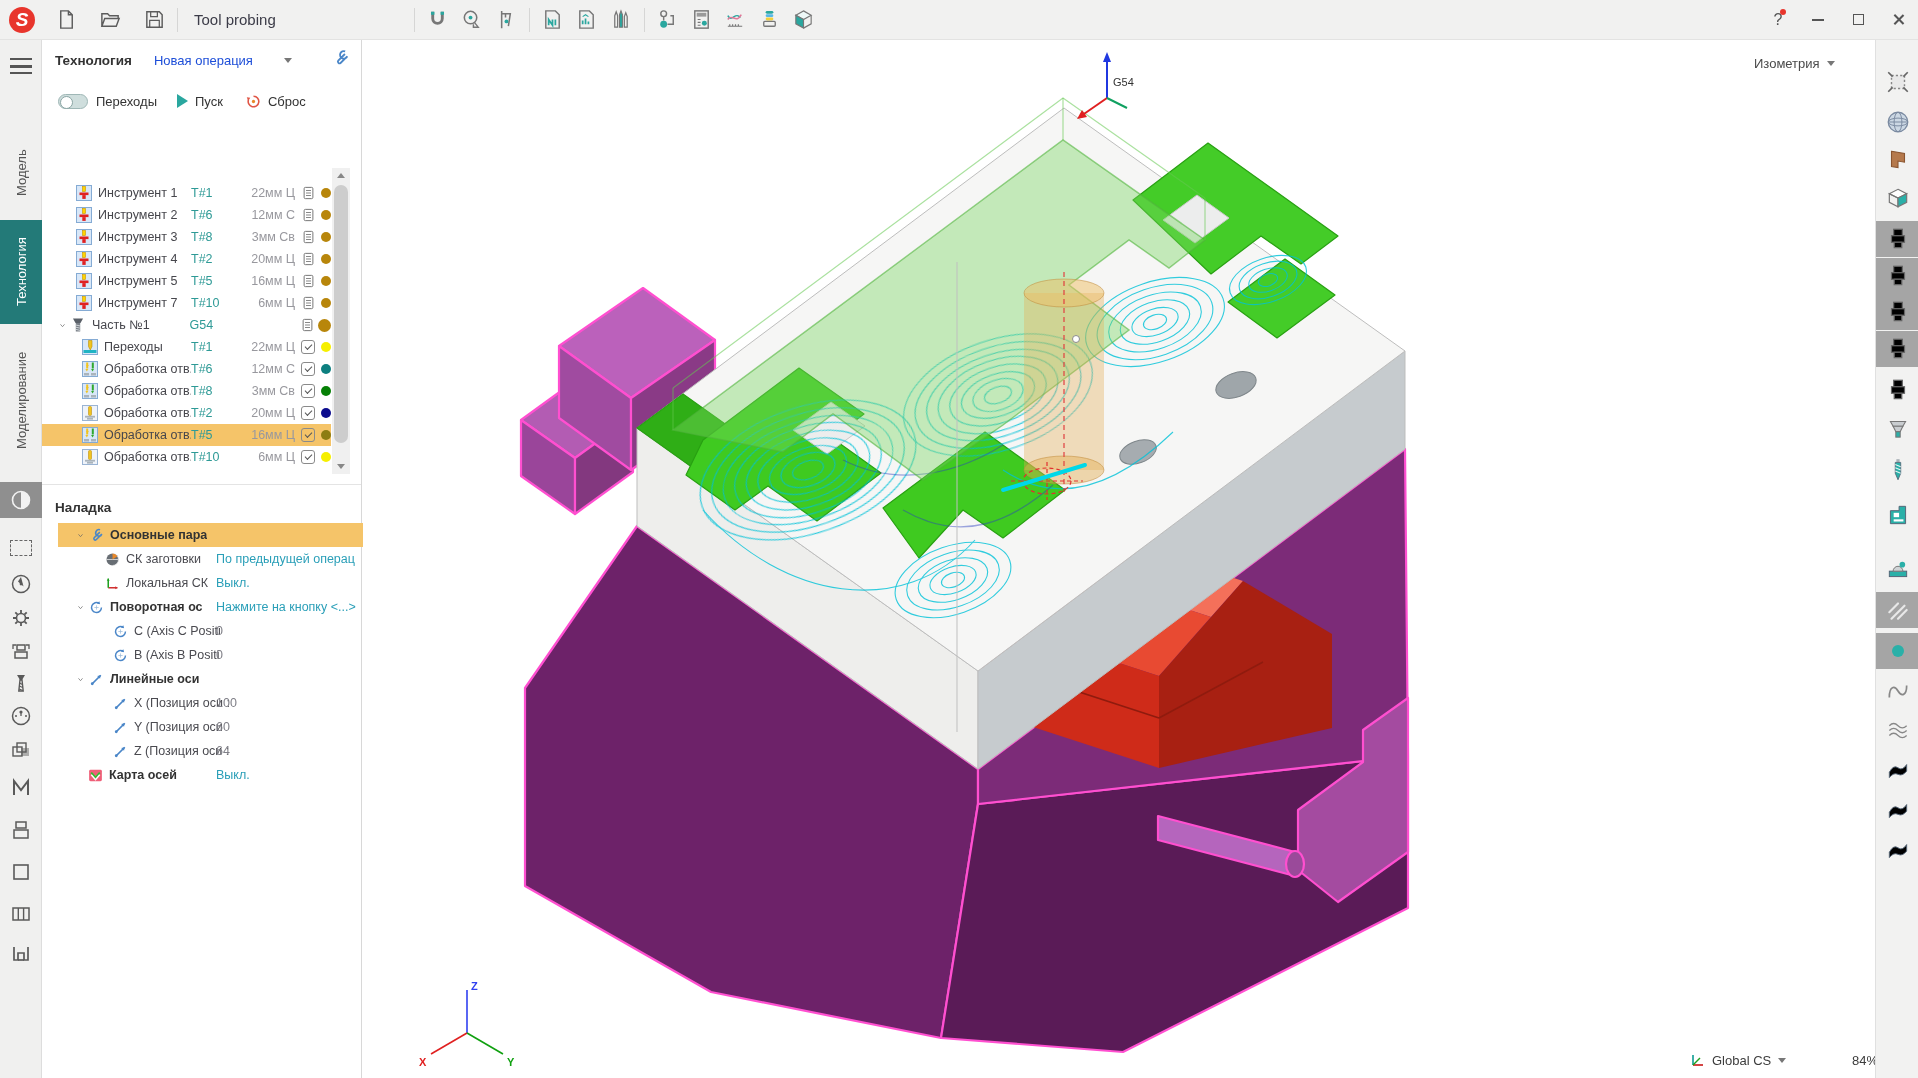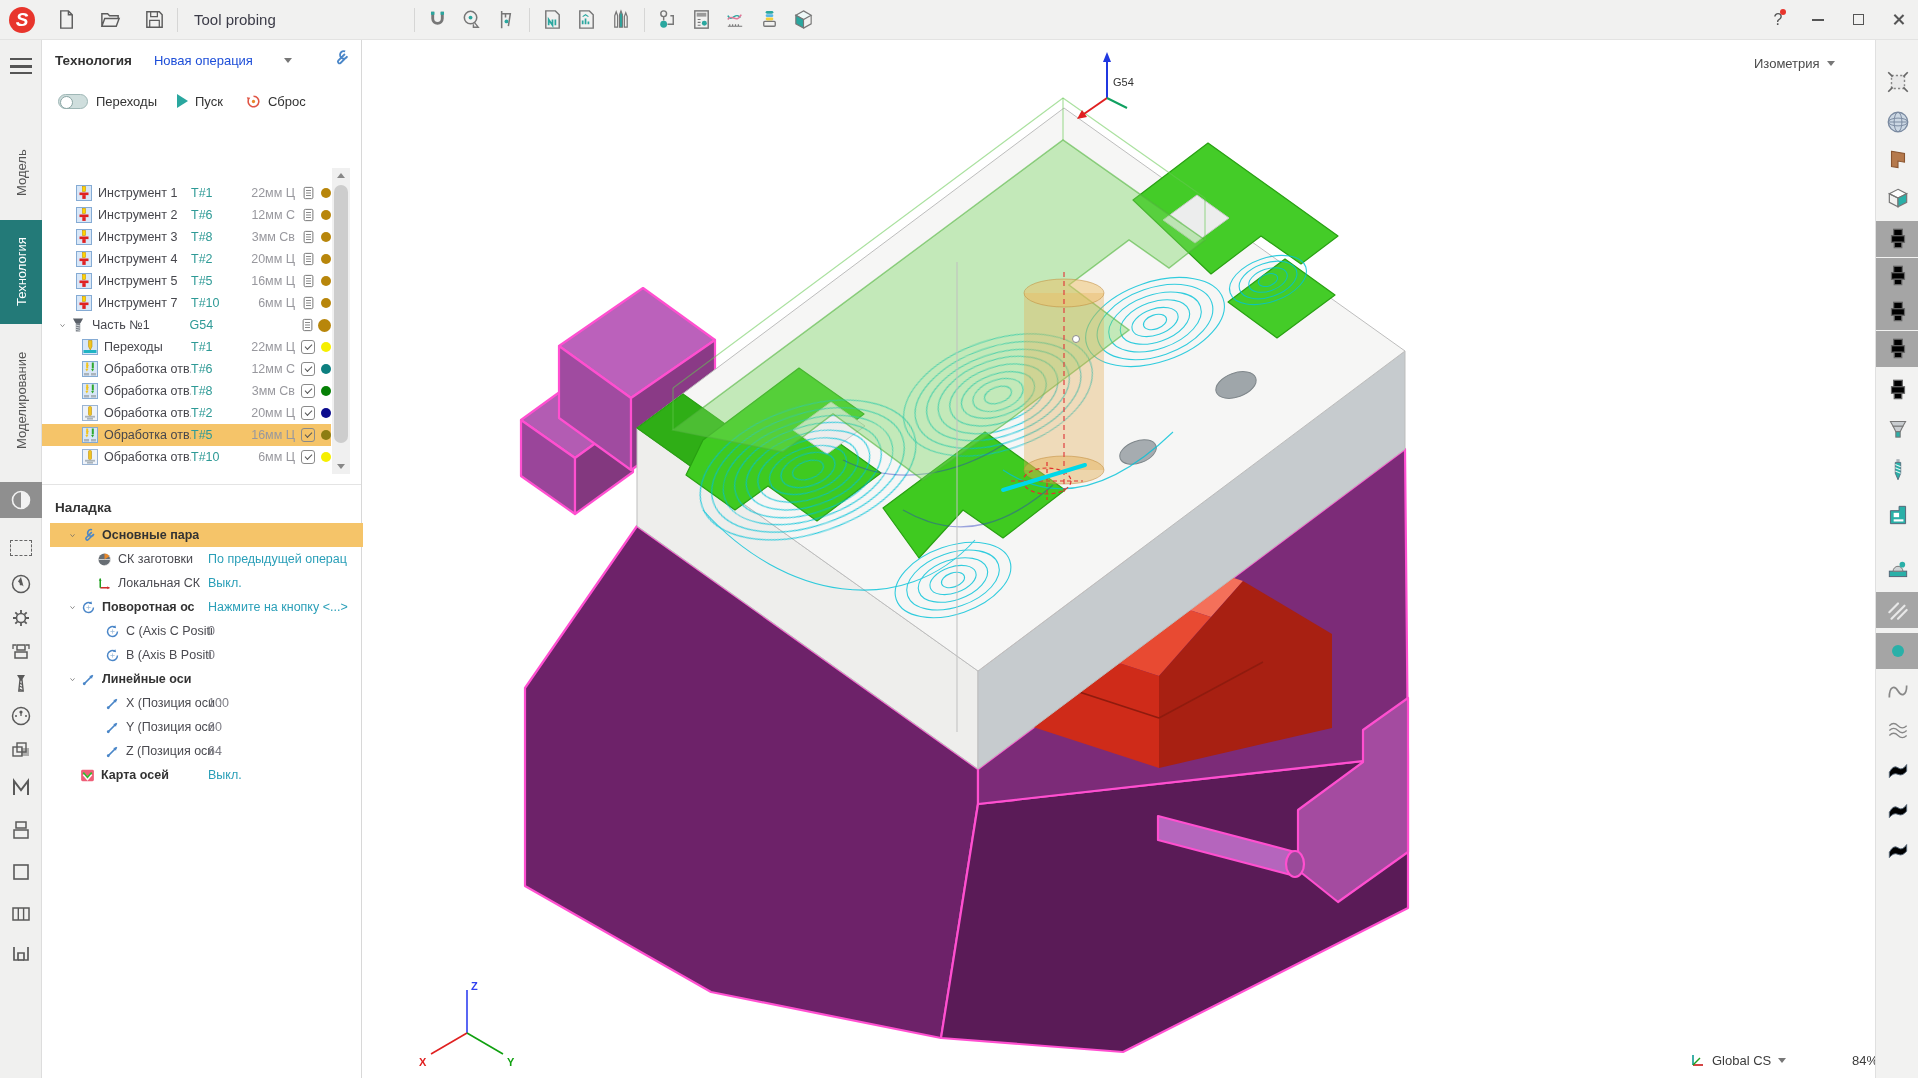--- a/index.html
+++ b/index.html
@@ -66,21 +66,21 @@
   
   .sb{position:absolute;right:11px;top:128px;width:18px;height:306px;background:#f0f0f0;}
   .sb .arr{position:absolute;left:0;width:18px;height:15px;display:flex;align-items:center;justify-content:center;cursor:pointer;}
   .sb .tri-up{width:0;height:0;border-left:4px solid transparent;border-right:4px solid transparent;border-bottom:5px solid #888;}
   .sb .tri-dn{width:0;height:0;border-left:4px solid transparent;border-right:4px solid transparent;border-top:5px solid #888;}
   .sb .thumb{position:absolute;left:2px;top:17px;width:14px;height:258px;background:#cdcdcd;border-radius:7px;cursor:pointer;}
 
   
   .setup-div{position:absolute;left:0;top:444px;width:100%;height:1px;background:#e4e4e4;}
   .setup-title{position:absolute;left:13px;top:460px;font-weight:bold;font-size:13.5px;color:#333;}
-  .setup{position:absolute;left:8px;top:483px;width:100%;}
+  .setup{position:absolute;left:16px;top:483px;width:100%;}
   .srow{display:flex;align-items:center;height:24px;font-size:12.5px;cursor:pointer;}
   .srow.sel{background:#f5c469;}
   .sind0{flex:0 0 14px;} .sind1{flex:0 0 46px;} .sind2{flex:0 0 54px;}
   .schev{flex:0 0 16px;display:flex;align-items:center;justify-content:center;}
   .schev svg{width:9px;height:7px;stroke:#666;fill:none;stroke-width:1.6;}
   .si{flex:0 0 17px;height:17px;margin-right:5px;}
   .slabel{flex:0 0 auto;color:#4a4a50;white-space:nowrap;overflow:hidden;}
   .slabel.b{font-weight:bold;color:#333;}
   .sval{position:absolute;left:158px;white-space:nowrap;font-size:12.5px;}
   .srow{position:relative;}

